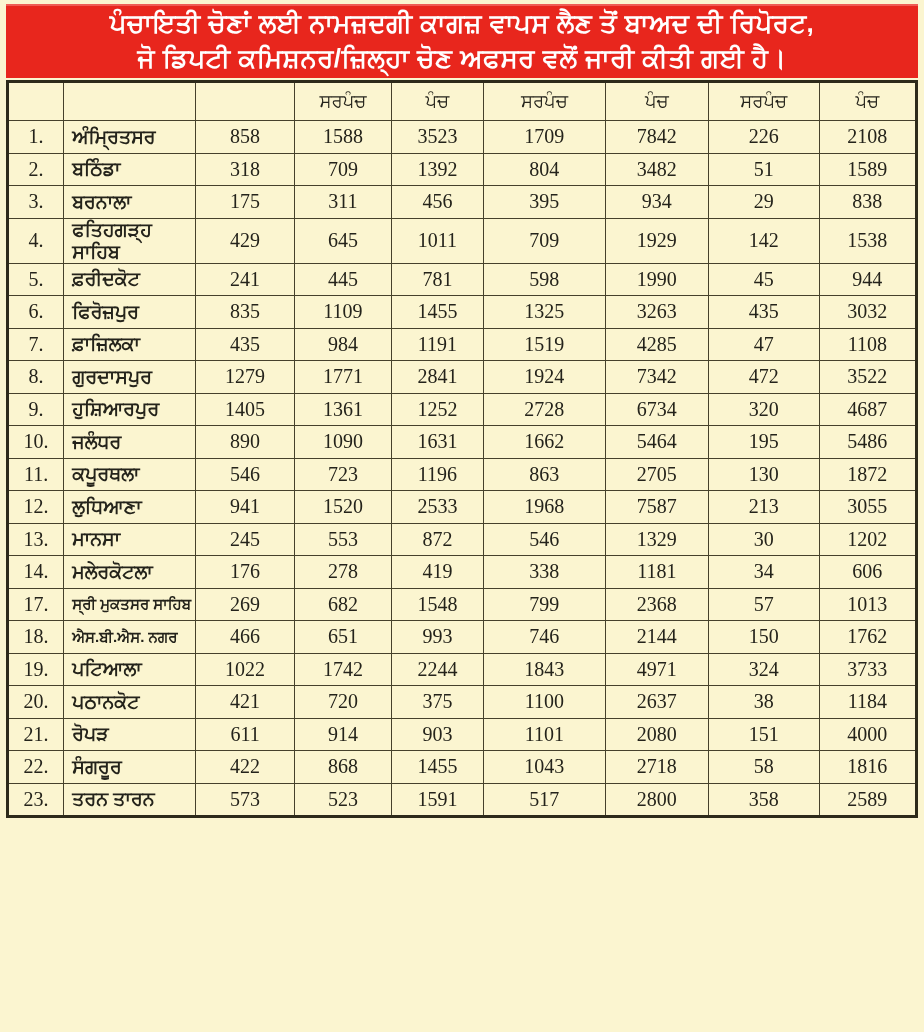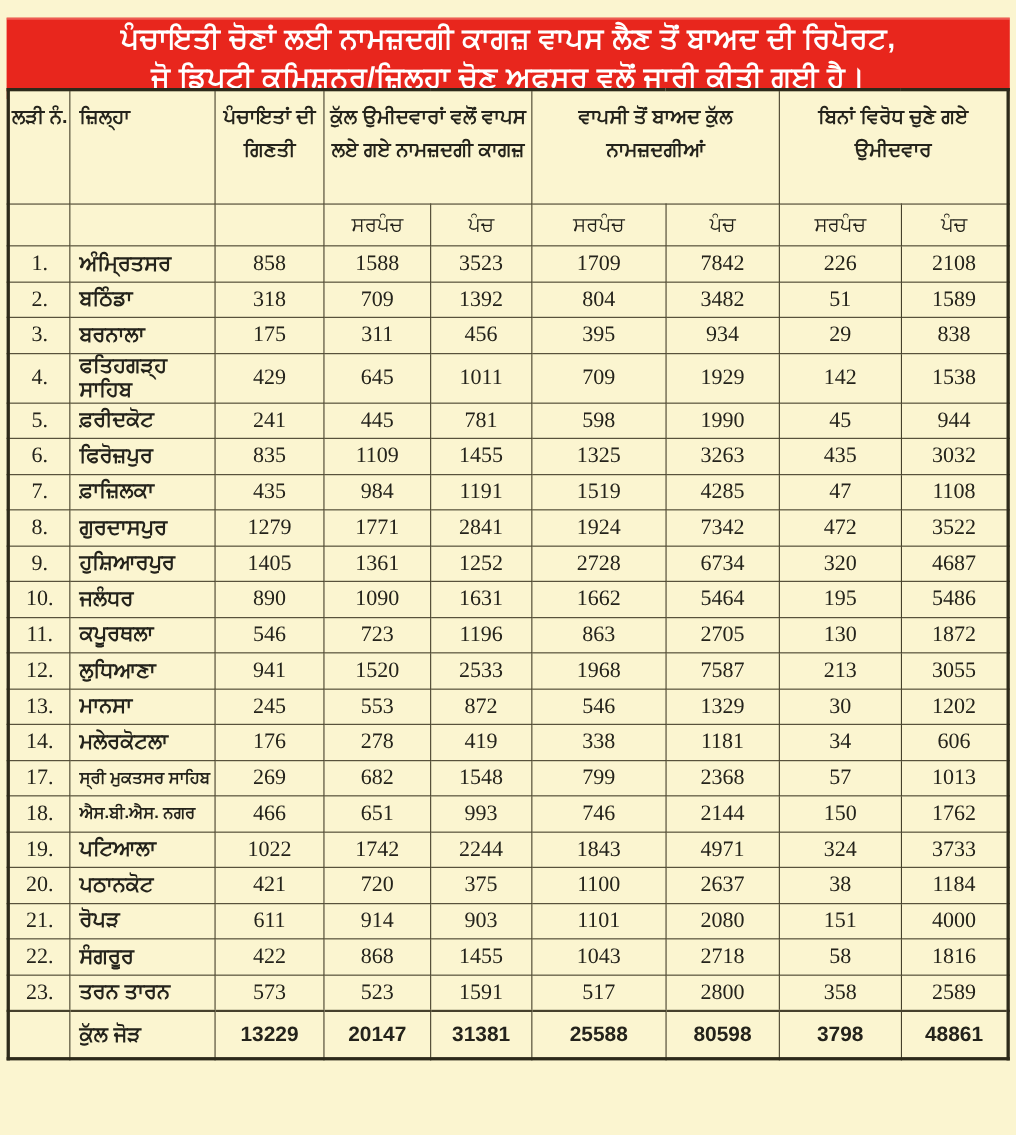--- a/index.html
+++ b/index.html
@@ -11,21 +11,21 @@
   .page {
     position: relative;
     width: 924px;
     height: 1032px;
     background: #fbf5d0;
     overflow: hidden;
   }
   .title-banner {
     position: absolute;
     left: 6px;
-    top: 16px;
+    top: 4px;
     width: 912px;
     height: 74px;
     background: #e8261d;
     color: #ffffff;
     text-align: center;
     box-shadow: inset 0 2px 0 rgba(255,255,255,0.25);
   }
   .title-line {
     font-size: 26px;
     font-weight: bold;
@@ -113,28 +113,20 @@
         <col style="width:131px">
         <col style="width:99px">
       <col style="width:96px">
         <col style="width:92px">
       <col style="width:121px">
         <col style="width:103px">
       <col style="width:110px">
         <col style="width:97px">
     </colgroup>
     <thead>
-      <tr class="hdr-main">
-        <th>ਲੜੀ ਨੰ.</th>
-        <th class="al">ਜ਼ਿਲ੍ਹਾ</th>
-        <th>ਪੰਚਾਇਤਾਂ ਦੀ ਗਿਣਤੀ</th>
-        <th colspan="2">ਕੁੱਲ ਉਮੀਦਵਾਰਾਂ ਵਲੋਂ ਵਾਪਸ ਲਏ ਗਏ ਨਾਮਜ਼ਦਗੀ ਕਾਗਜ਼</th>
-        <th colspan="2">ਵਾਪਸੀ ਤੋਂ ਬਾਅਦ ਕੁੱਲ ਨਾਮਜ਼ਦਗੀਆਂ</th>
-        <th colspan="2">ਬਿਨਾਂ ਵਿਰੋਧ ਚੁਣੇ ਗਏ ਉਮੀਦਵਾਰ</th>
-      </tr>
       <tr class="hdr-sub">
         <th></th>
         <th></th>
         <th></th>
         <th>ਸਰਪੰਚ</th>
         <th>ਪੰਚ</th>
         <th>ਸਰਪੰਚ</th>
         <th>ਪੰਚ</th>
         <th>ਸਰਪੰਚ</th>
         <th>ਪੰਚ</th>
@@ -365,27 +357,16 @@
           <td class="serial">23.</td>
           <td class="district">ਤਰਨ ਤਾਰਨ</td>
           <td class="num">573</td>
           <td class="num">523</td>
           <td class="num">1591</td>
           <td class="num">517</td>
           <td class="num">2800</td>
           <td class="num">358</td>
           <td class="num">2589</td>
         </tr>
-        <tr class="total-row">
-          <td></td>
-          <td class="total-label">ਕੁੱਲ ਜੋੜ</td>
-          <td class="num">13229</td>
-          <td class="num">20147</td>
-          <td class="num">31381</td>
-          <td class="num">25588</td>
-          <td class="num">80598</td>
-          <td class="num">3798</td>
-          <td class="num">48861</td>
-        </tr>
       </tbody>
   </table>
 
 </div>
 
 </body></html>

